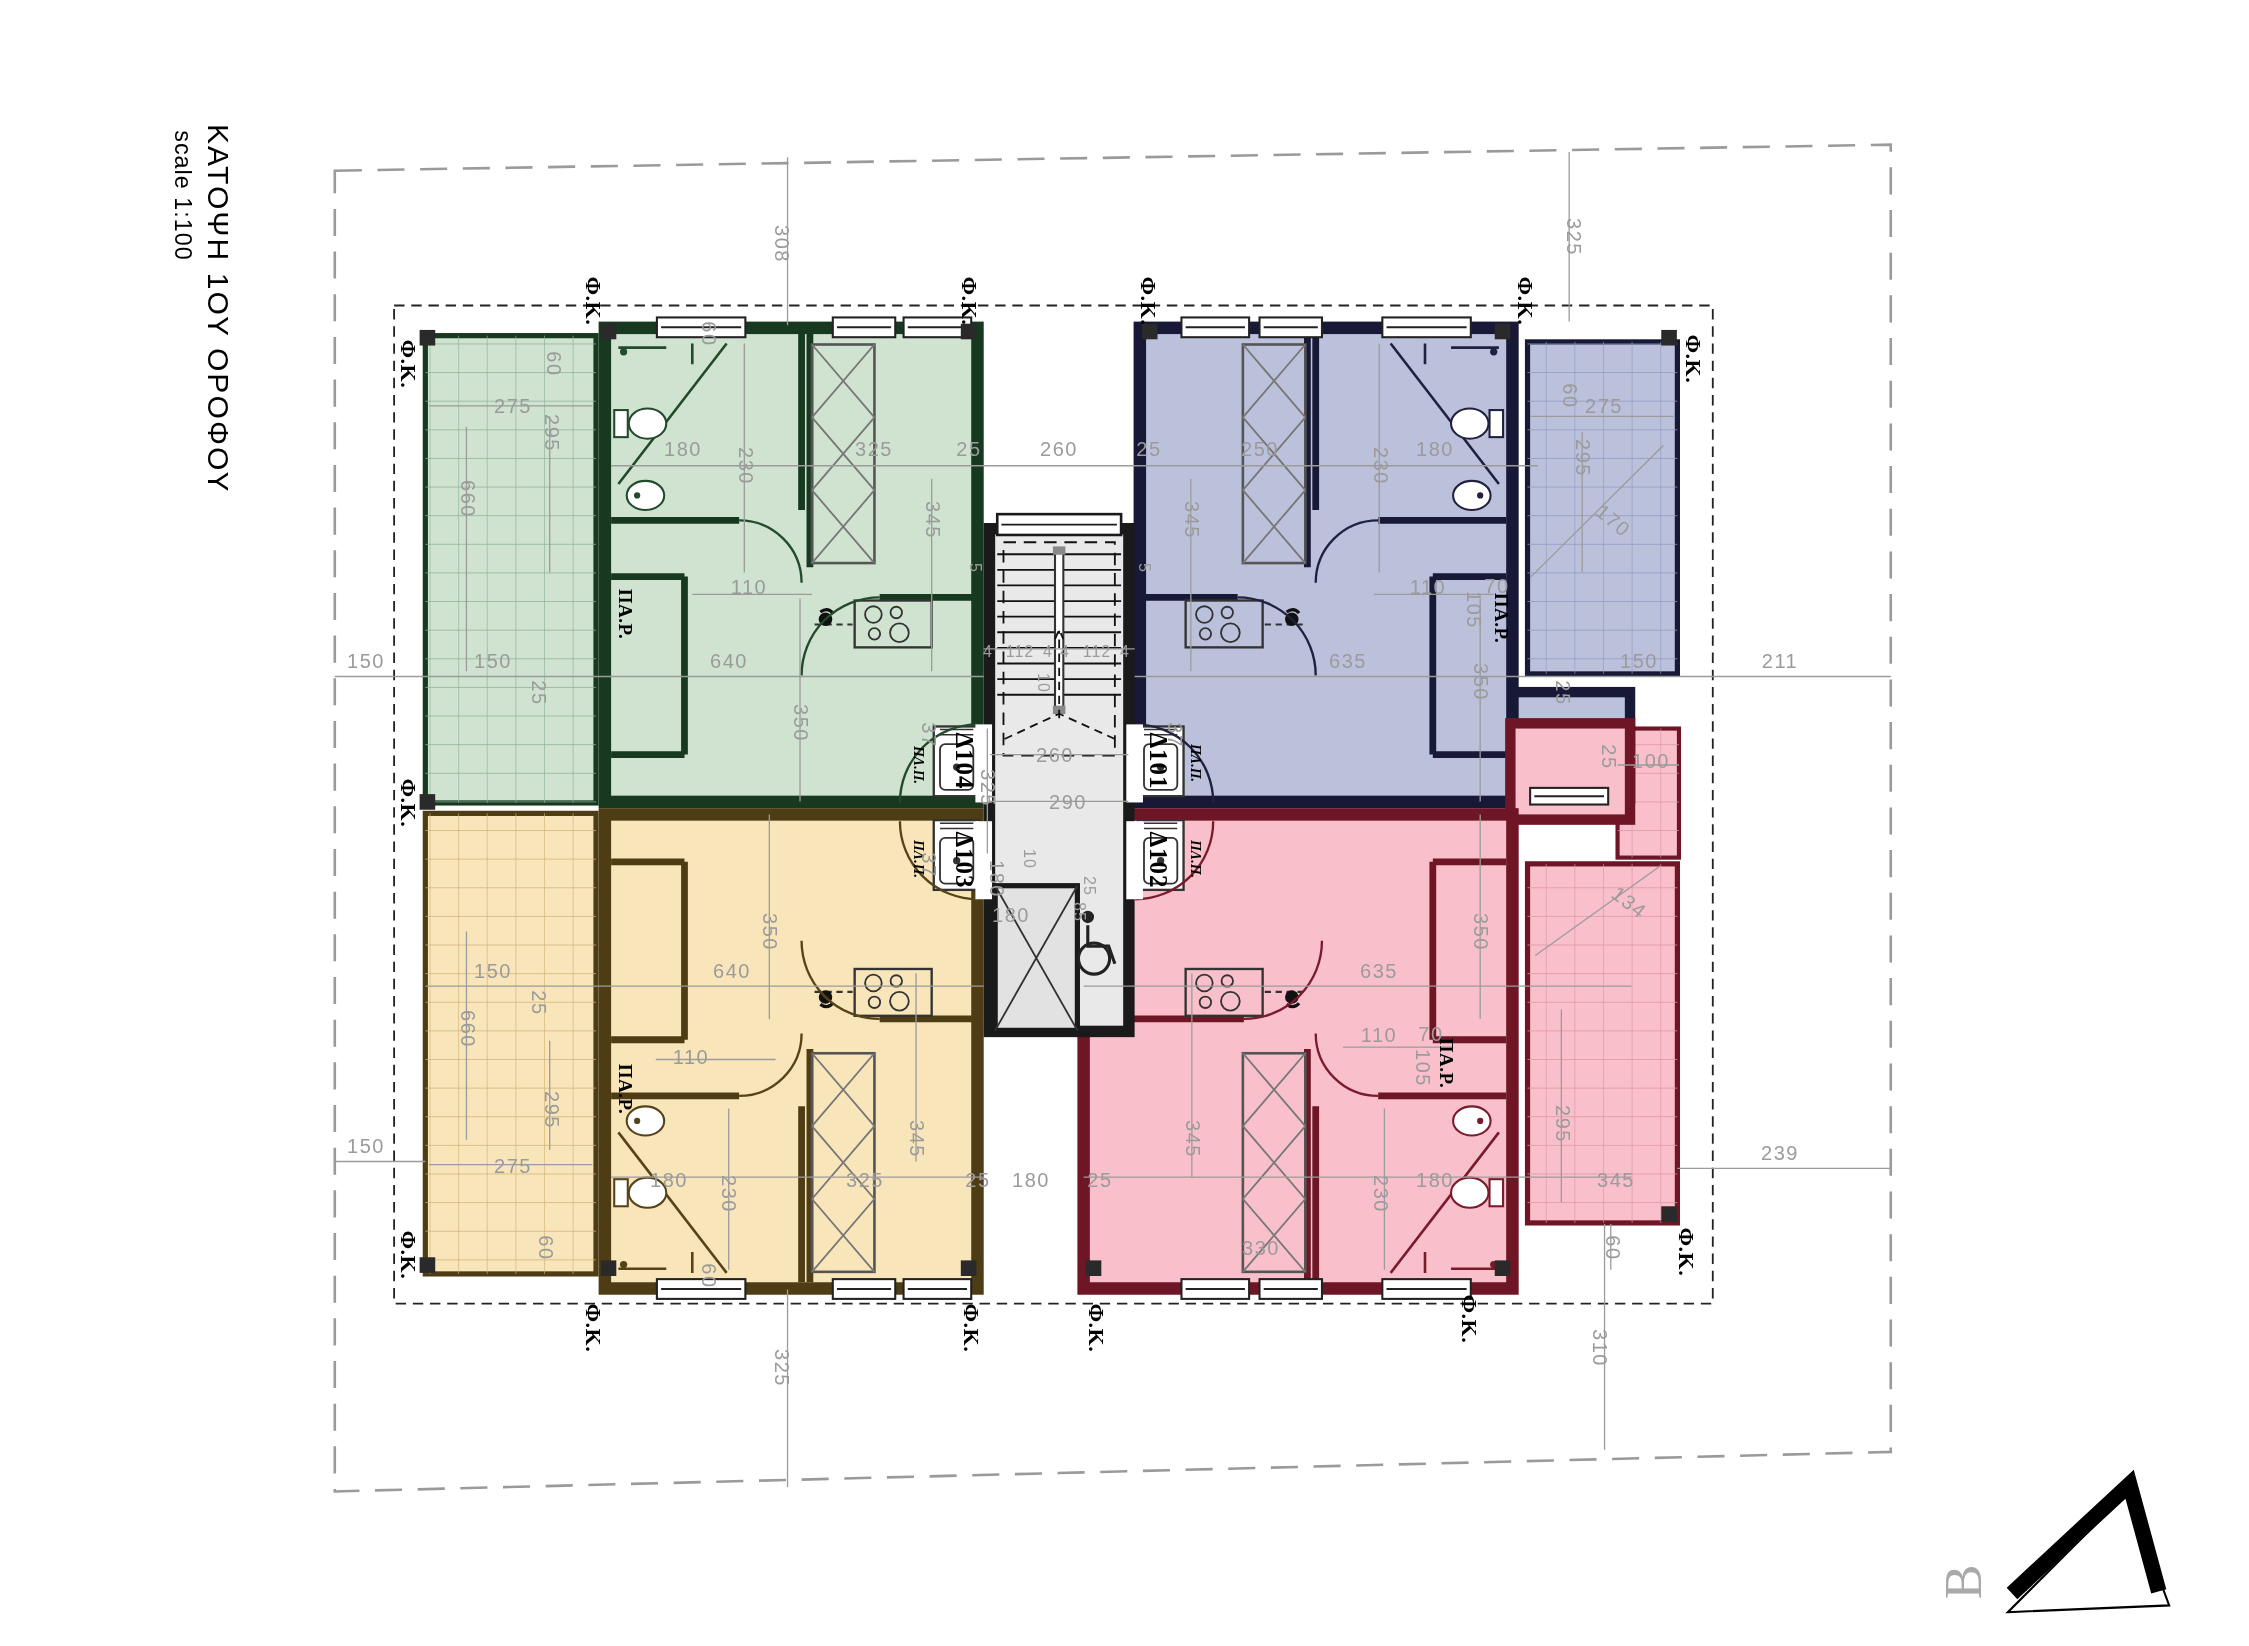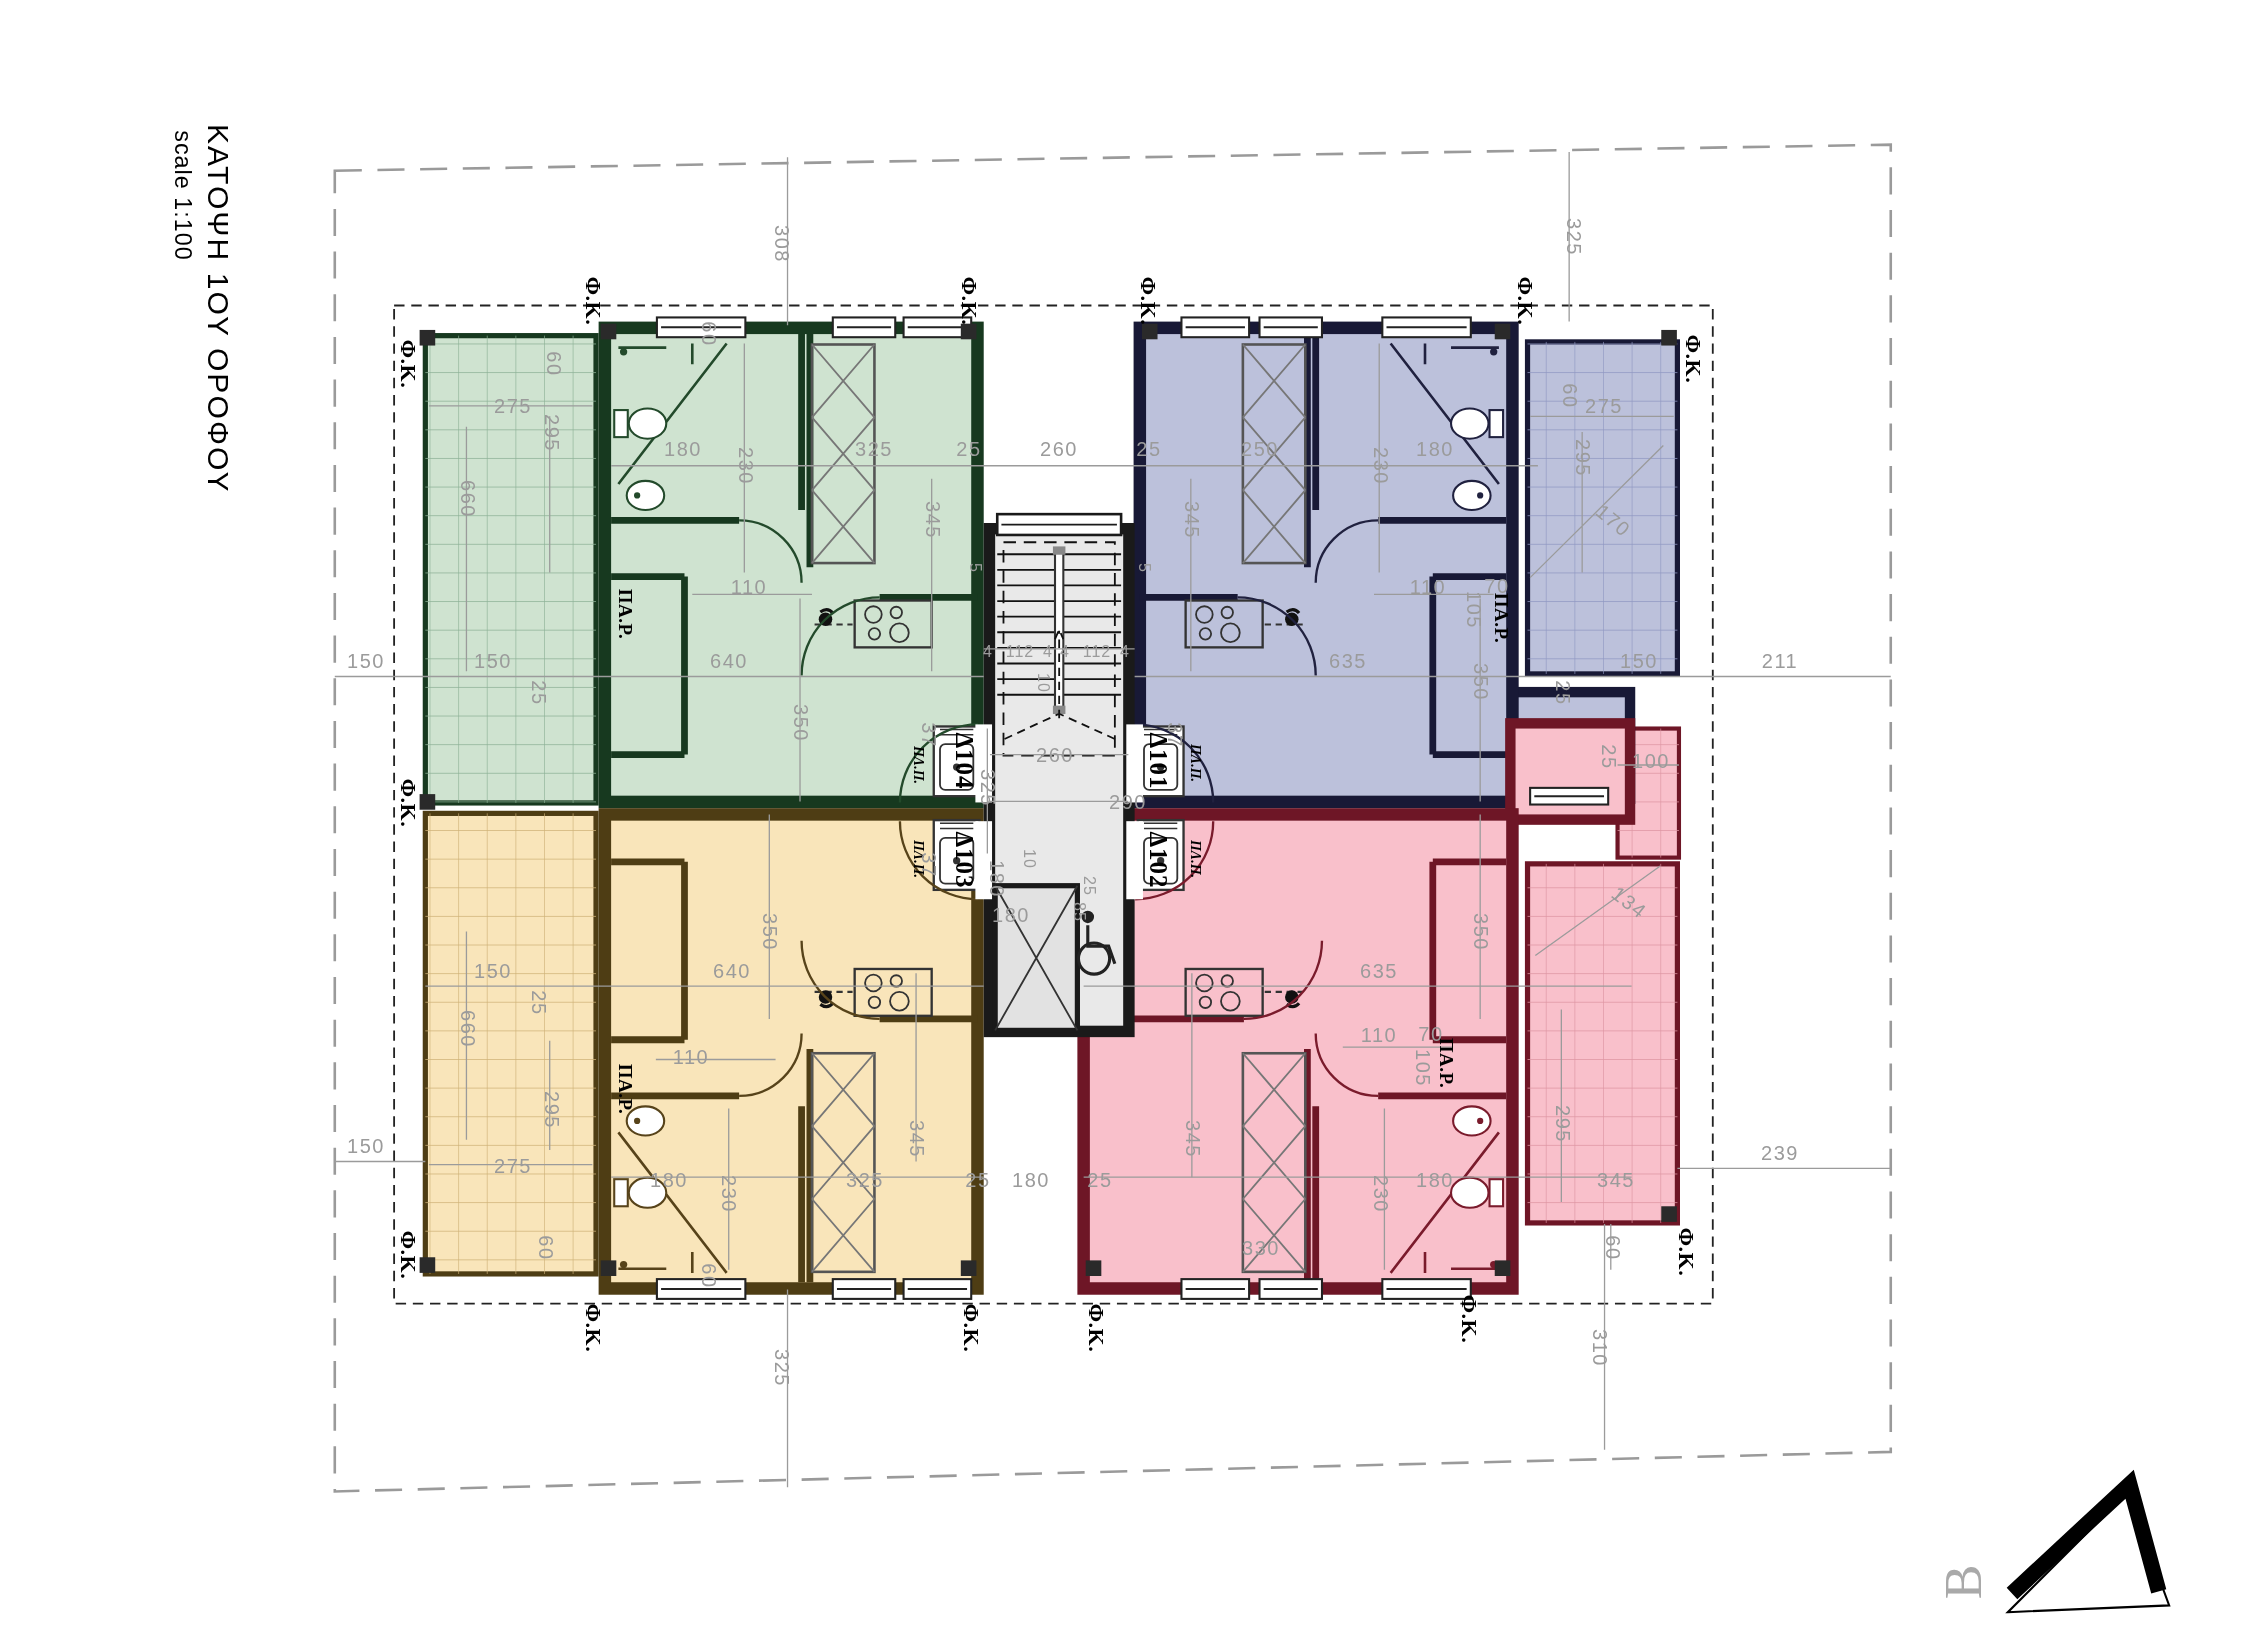--- a/index.html
+++ b/index.html
@@ -384,21 +384,21 @@
   <span class="dim" style="left:1059px;top:449px">260</span>
   <span class="dim sm" style="left:988px;top:652px">4</span>
   <span class="dim sm" style="left:1020px;top:652px">112</span>
   <span class="dim sm" style="left:1048px;top:652px">4</span>
   <span class="dim sm" style="left:1065px;top:652px">4</span>
   <span class="dim sm" style="left:1097px;top:652px">112</span>
   <span class="dim sm" style="left:1125px;top:652px">4</span>
   <span class="dim sm v" style="left:1043px;top:683px">10</span>
   <span class="dim" style="left:1055px;top:755px">260</span>
   <span class="dim v" style="left:987px;top:788px">325</span>
-  <span class="dim" style="left:1128px;top:802px">290</span>
+  <span class="dim" style="left:1068px;top:802px">290</span>
   <span class="dim sm v" style="left:1029px;top:859px">10</span>
   <span class="dim v" style="left:996px;top:879px">180</span>
   <span class="dim" style="left:1011px;top:915px">180</span>
   <span class="dim sm v" style="left:1089px;top:886px">25</span>
   <span class="dim sm v" style="left:1079px;top:912px">85</span>
 
   <span class="dim" style="left:366px;top:1146px">150</span>
   <span class="dim" style="left:493px;top:971px">150</span>
   <span class="dim" style="left:732px;top:971px">640</span>
   <span class="dim v" style="left:538px;top:1003px">25</span>

